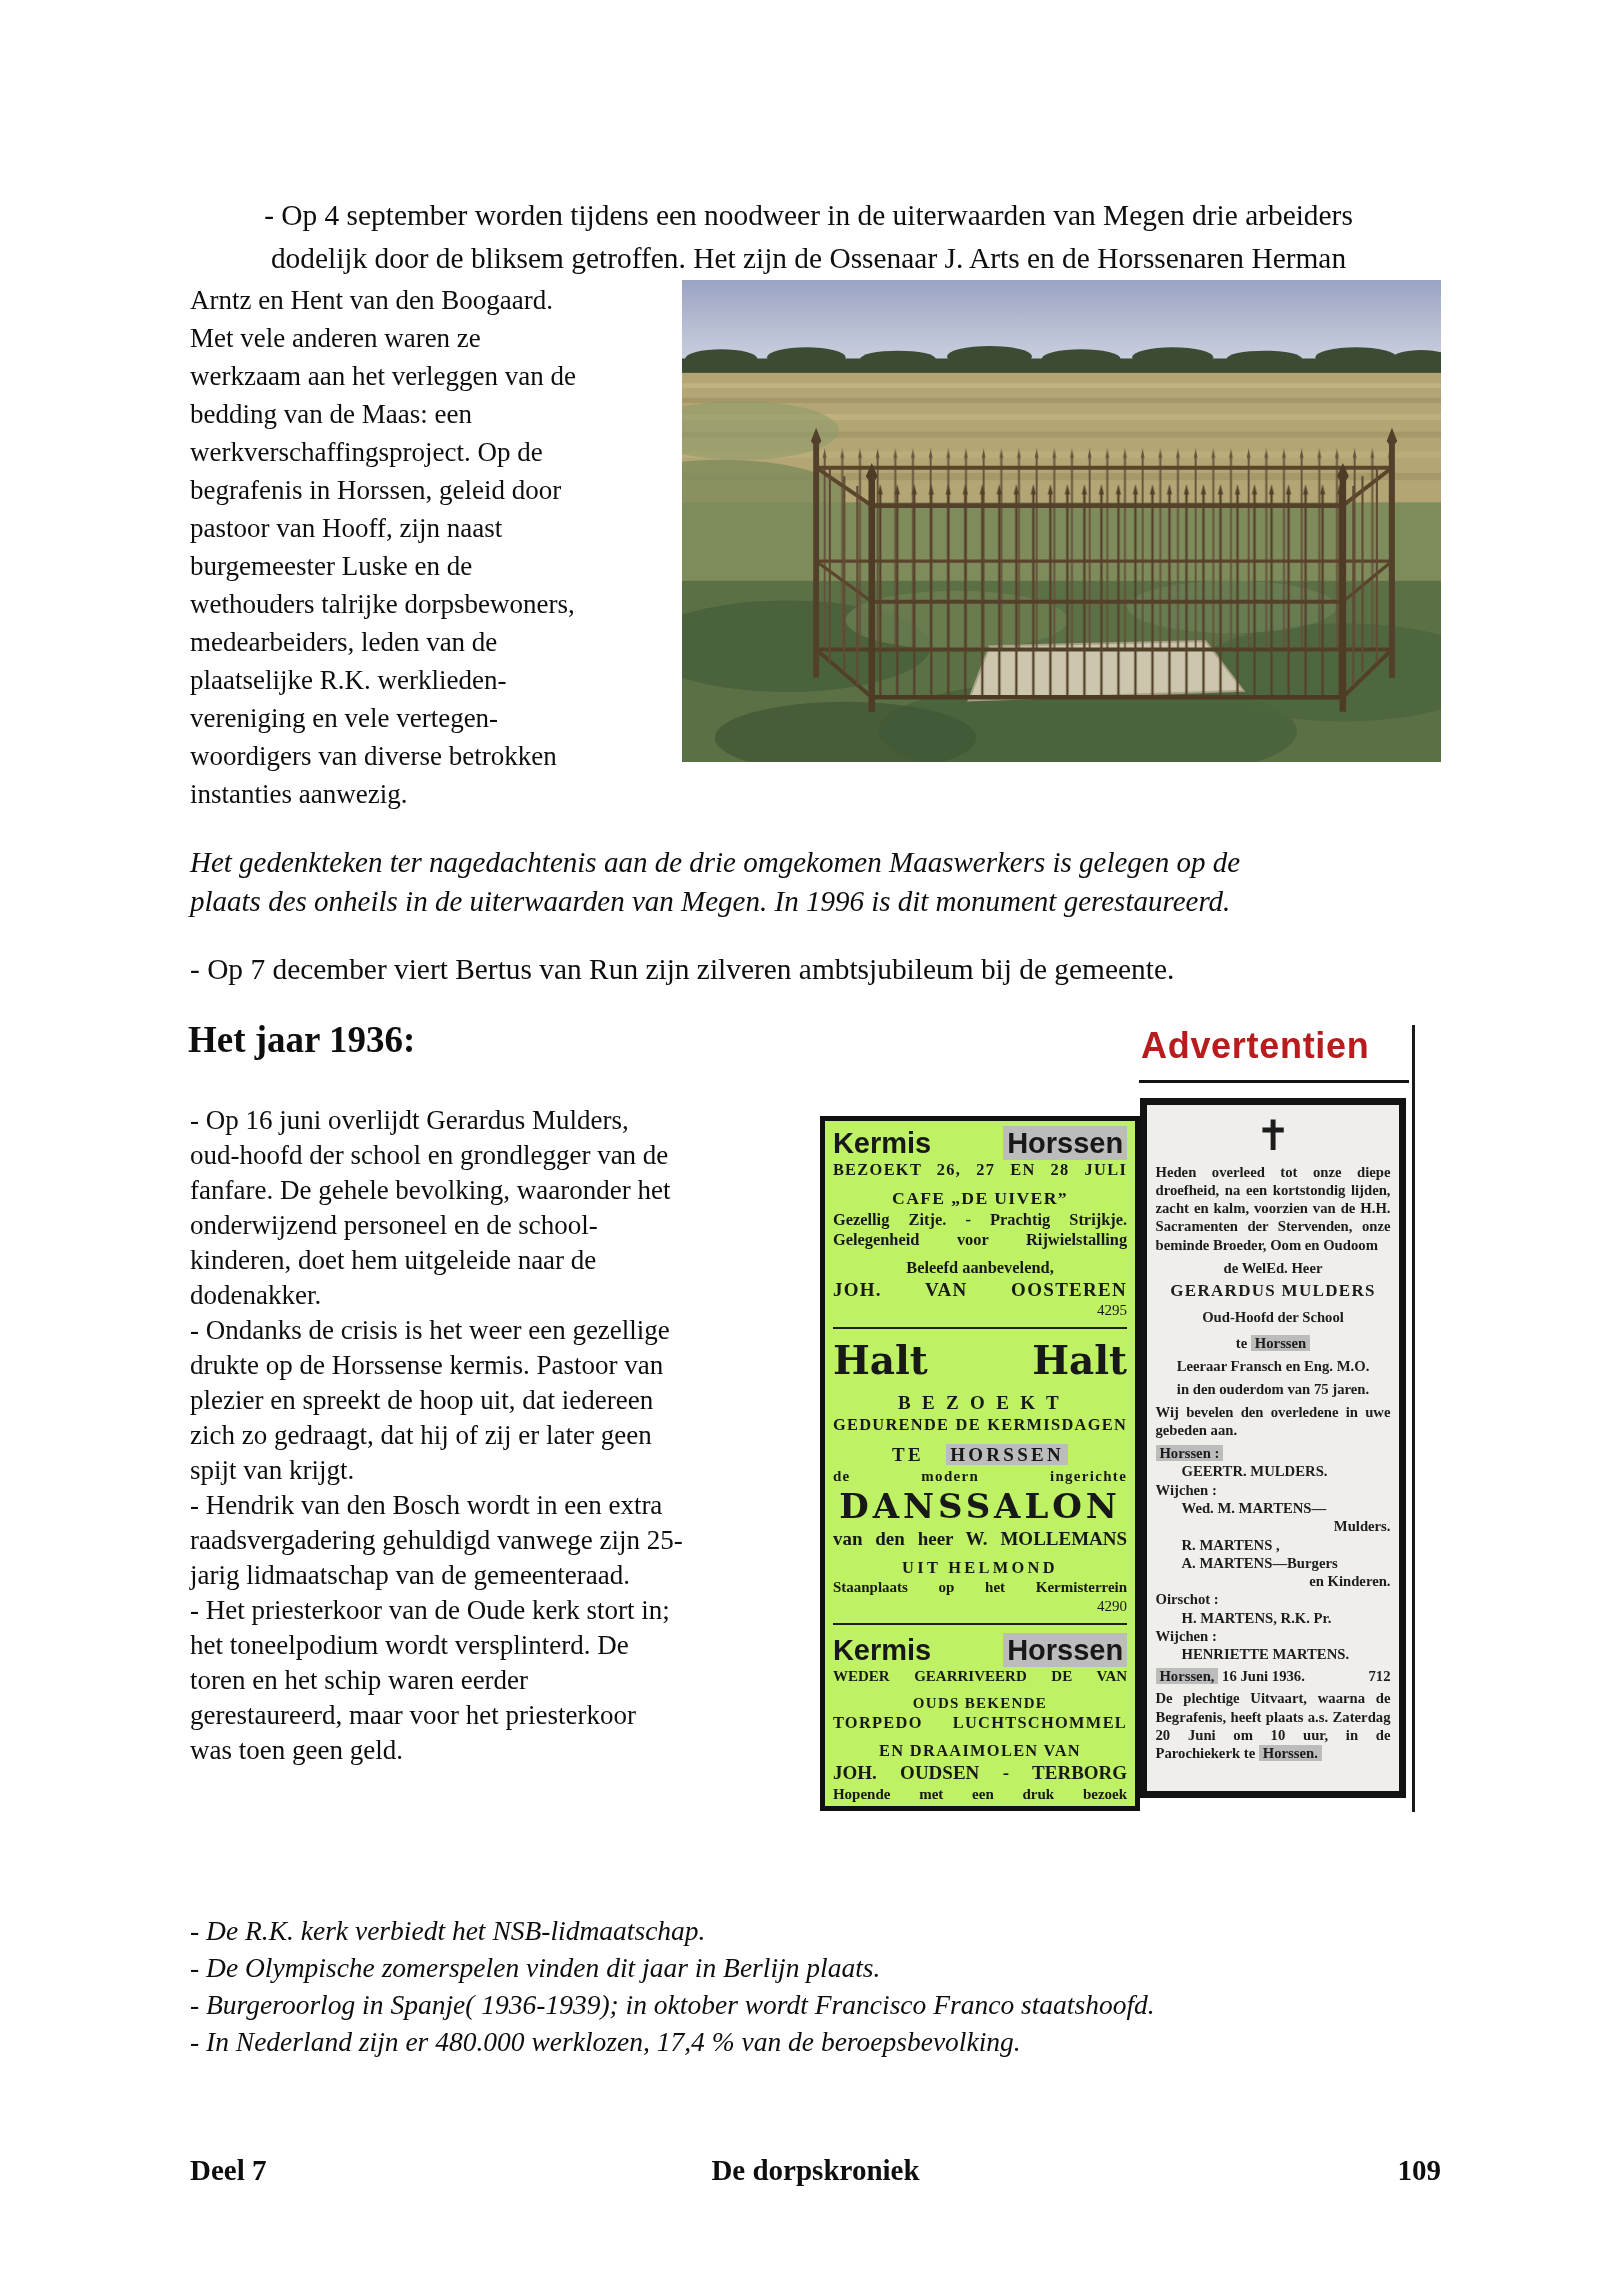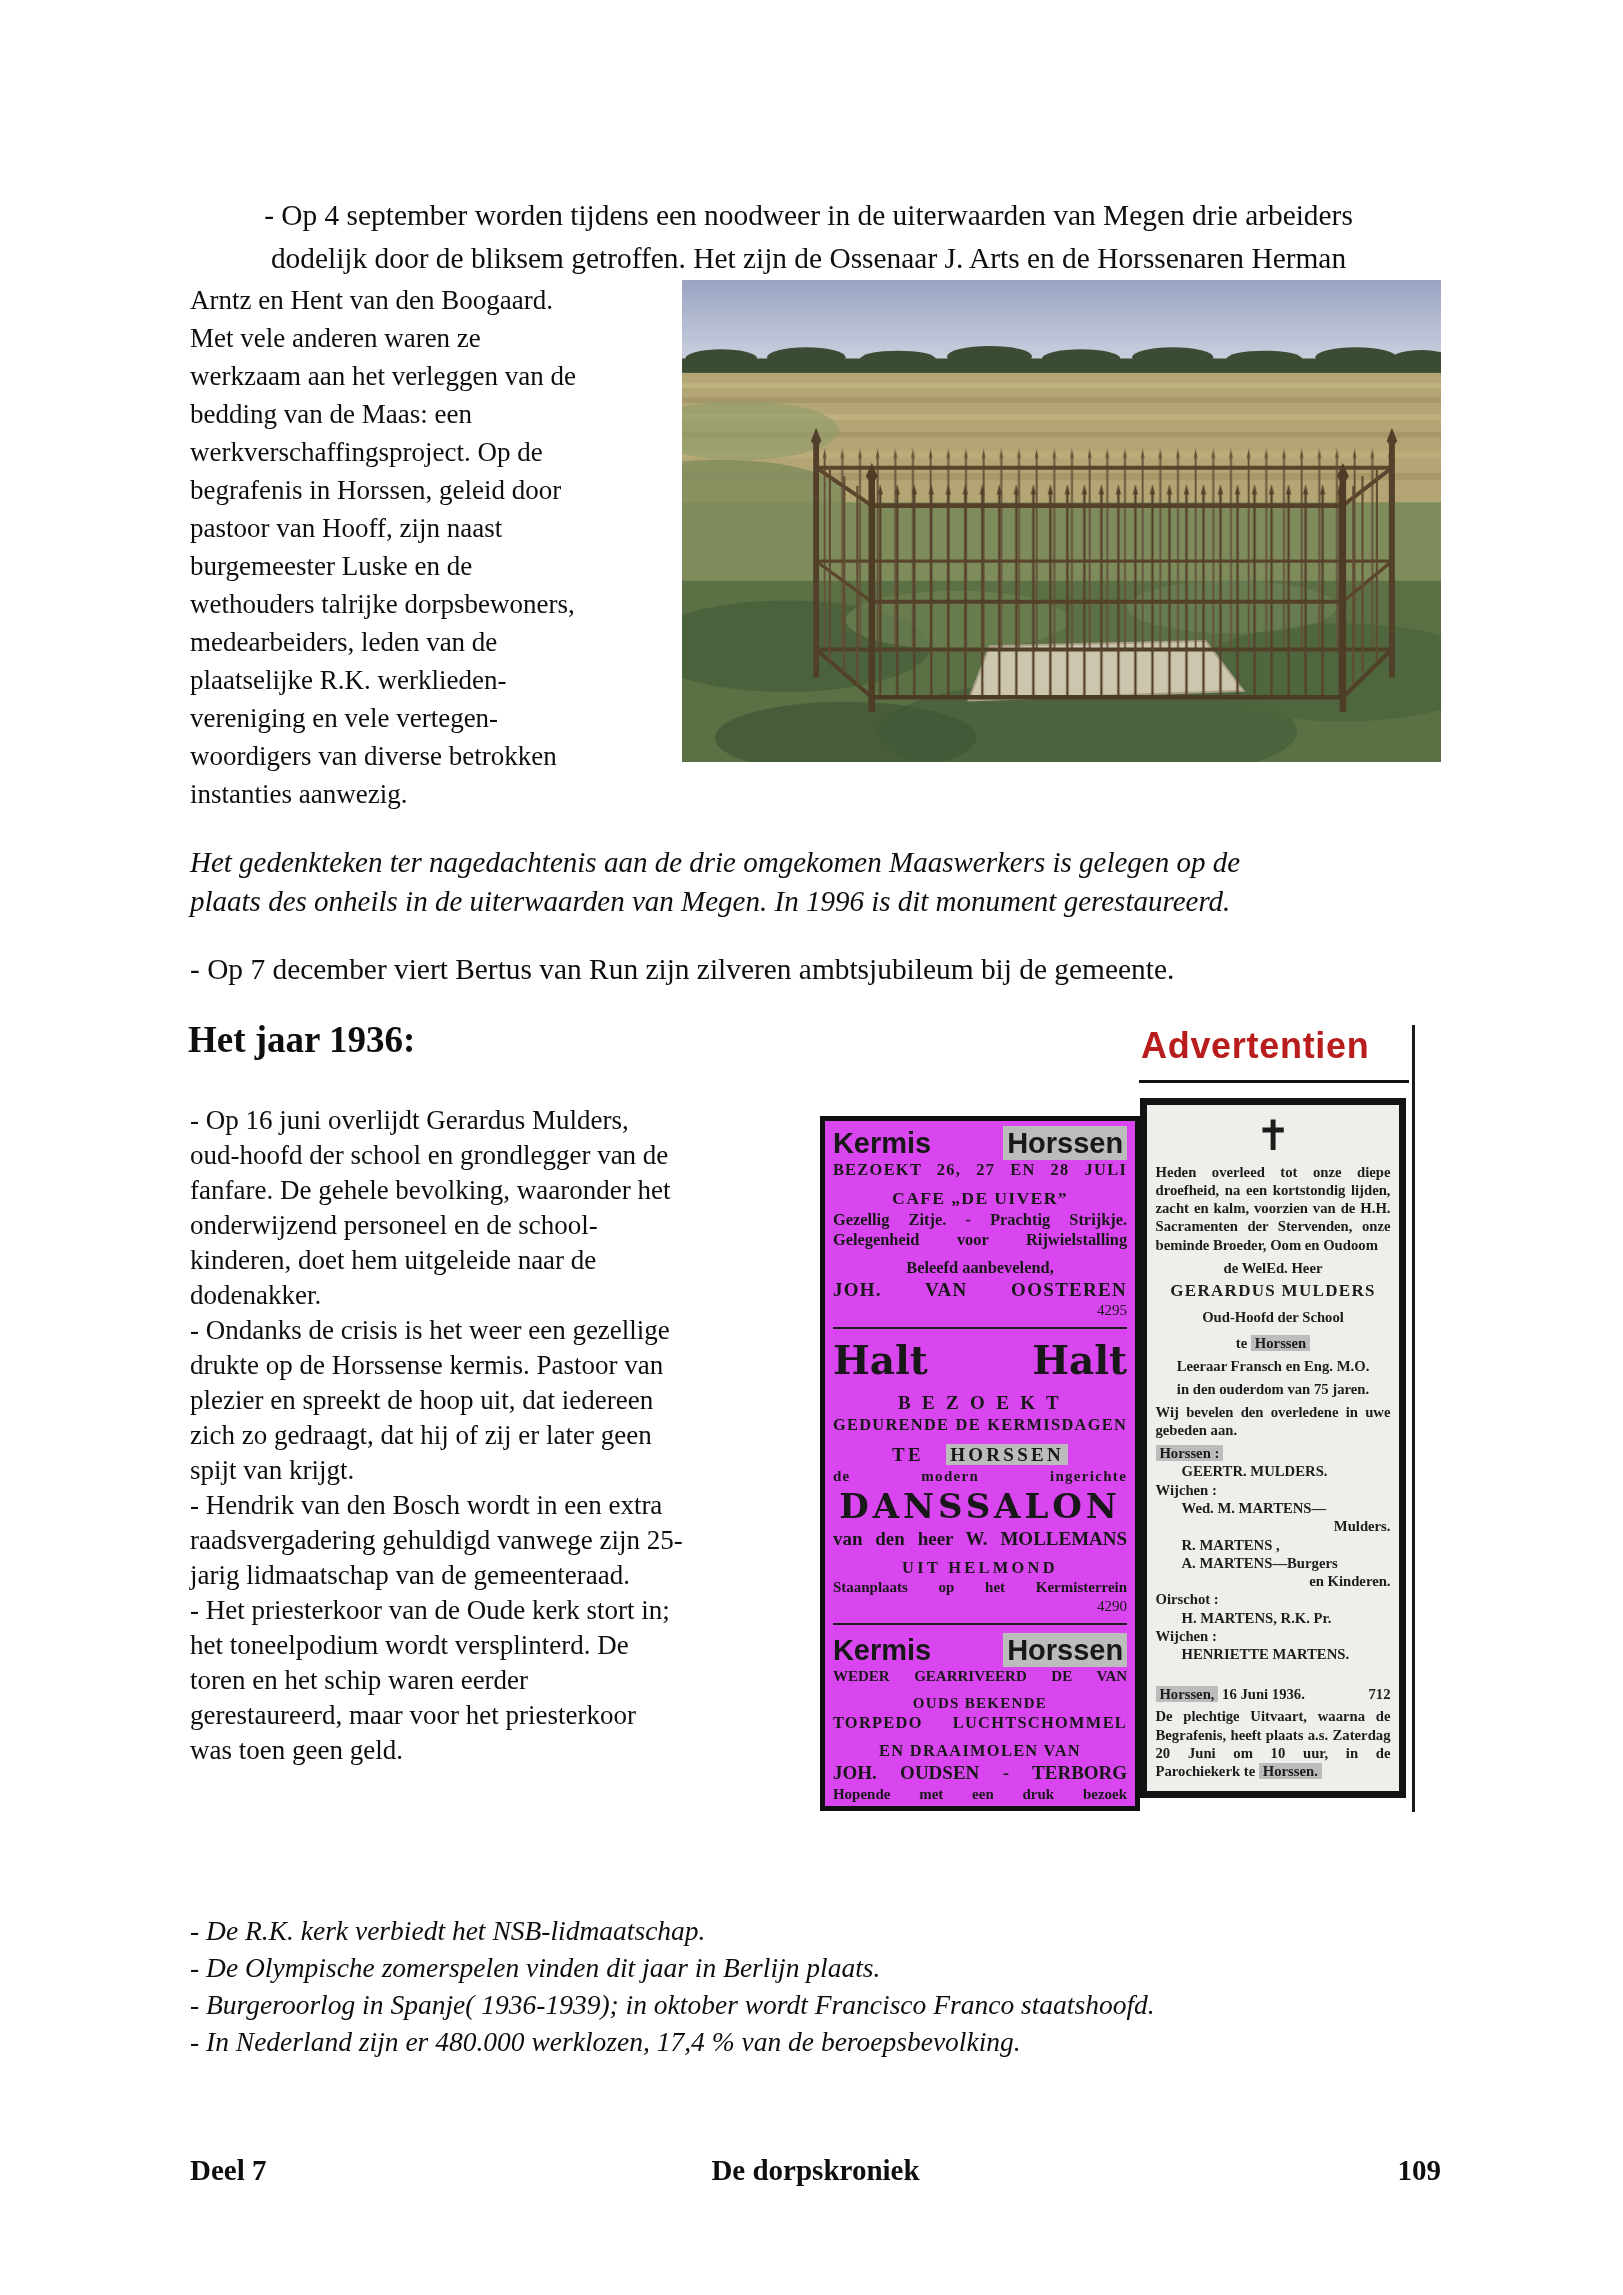--- a/index.html
+++ b/index.html
@@ -24,21 +24,21 @@
   #footer .fc { flex:1; text-align:center; }
   #footer .fr { flex:1; text-align:right; }
 
   
   #photo { left:682px; top:280px; width:759px; height:482px; overflow:hidden; }
   #photo svg { display:block; width:100%; height:100%; }
 
   
   #adclip {
     left:820px; top:1116px; width:320px; height:695px; box-sizing:border-box;
-    border:5.9px solid #101010; background:#d946ef; padding:5.2px 7.9px 3.9px 7.9px;
+    border:5.9px solid #101010; background:#bef264; padding:5.2px 7.9px 3.9px 7.9px;
     color:#181818; overflow:hidden;
   }
   .ad-title { display:flex; justify-content:space-between; align-items:baseline;
     font-family:"Liberation Sans", sans-serif; font-weight:bold; font-size:29px; line-height:34px; }
   .hl { background:#bcbcbc; padding:0 3.9px; }
   .divider { height:2.6px; background:#1d1d1d; margin:6.5px 0 7.9px 0; }
   .spread { text-align:justify; text-align-last:justify; }
   .ctr { text-align:center;margin-top:8px; }
   .rt  { text-align:right; }
   .b   { font-weight:bold; }
@@ -60,21 +60,21 @@
 
   #obit {
     left:1140px; top:1098px; width:266px; height:700px; box-sizing:border-box;
     border:7.2px solid #131313; background:#efeeea; padding:2.6px 8.5px 3.9px 8.5px;
     font-size:14.7px; line-height:18.3px; font-weight:bold; color:#1c1c1c; overflow:hidden;
   }
   #obit .cross { text-align:center; font-family:"DejaVu Sans", sans-serif;
     font-size:42px; line-height:55px; font-weight:normal; }
   #obit .just { text-align:justify; }
   #obit .sig-ind { padding-left:26px; }
-  #obit .date-row { display:flex; justify-content:space-between; margin-top:21px; }
+  #obit .date-row { display:flex; justify-content:space-between; margin-top:3px; }
   #obit .mt { margin-top:4.6px; }
 </style>
 </head>
 <body>
 
 <div class="abs" id="para1">
   <div class="tline">- Op 4 september worden tijdens een noodweer in de uiterwaarden van Megen drie arbeiders</div>
   <div class="tline">dodelijk door de bliksem getroffen. Het zijn de Ossenaar J. Arts en de Horssenaren Herman</div>
 </div>
 

